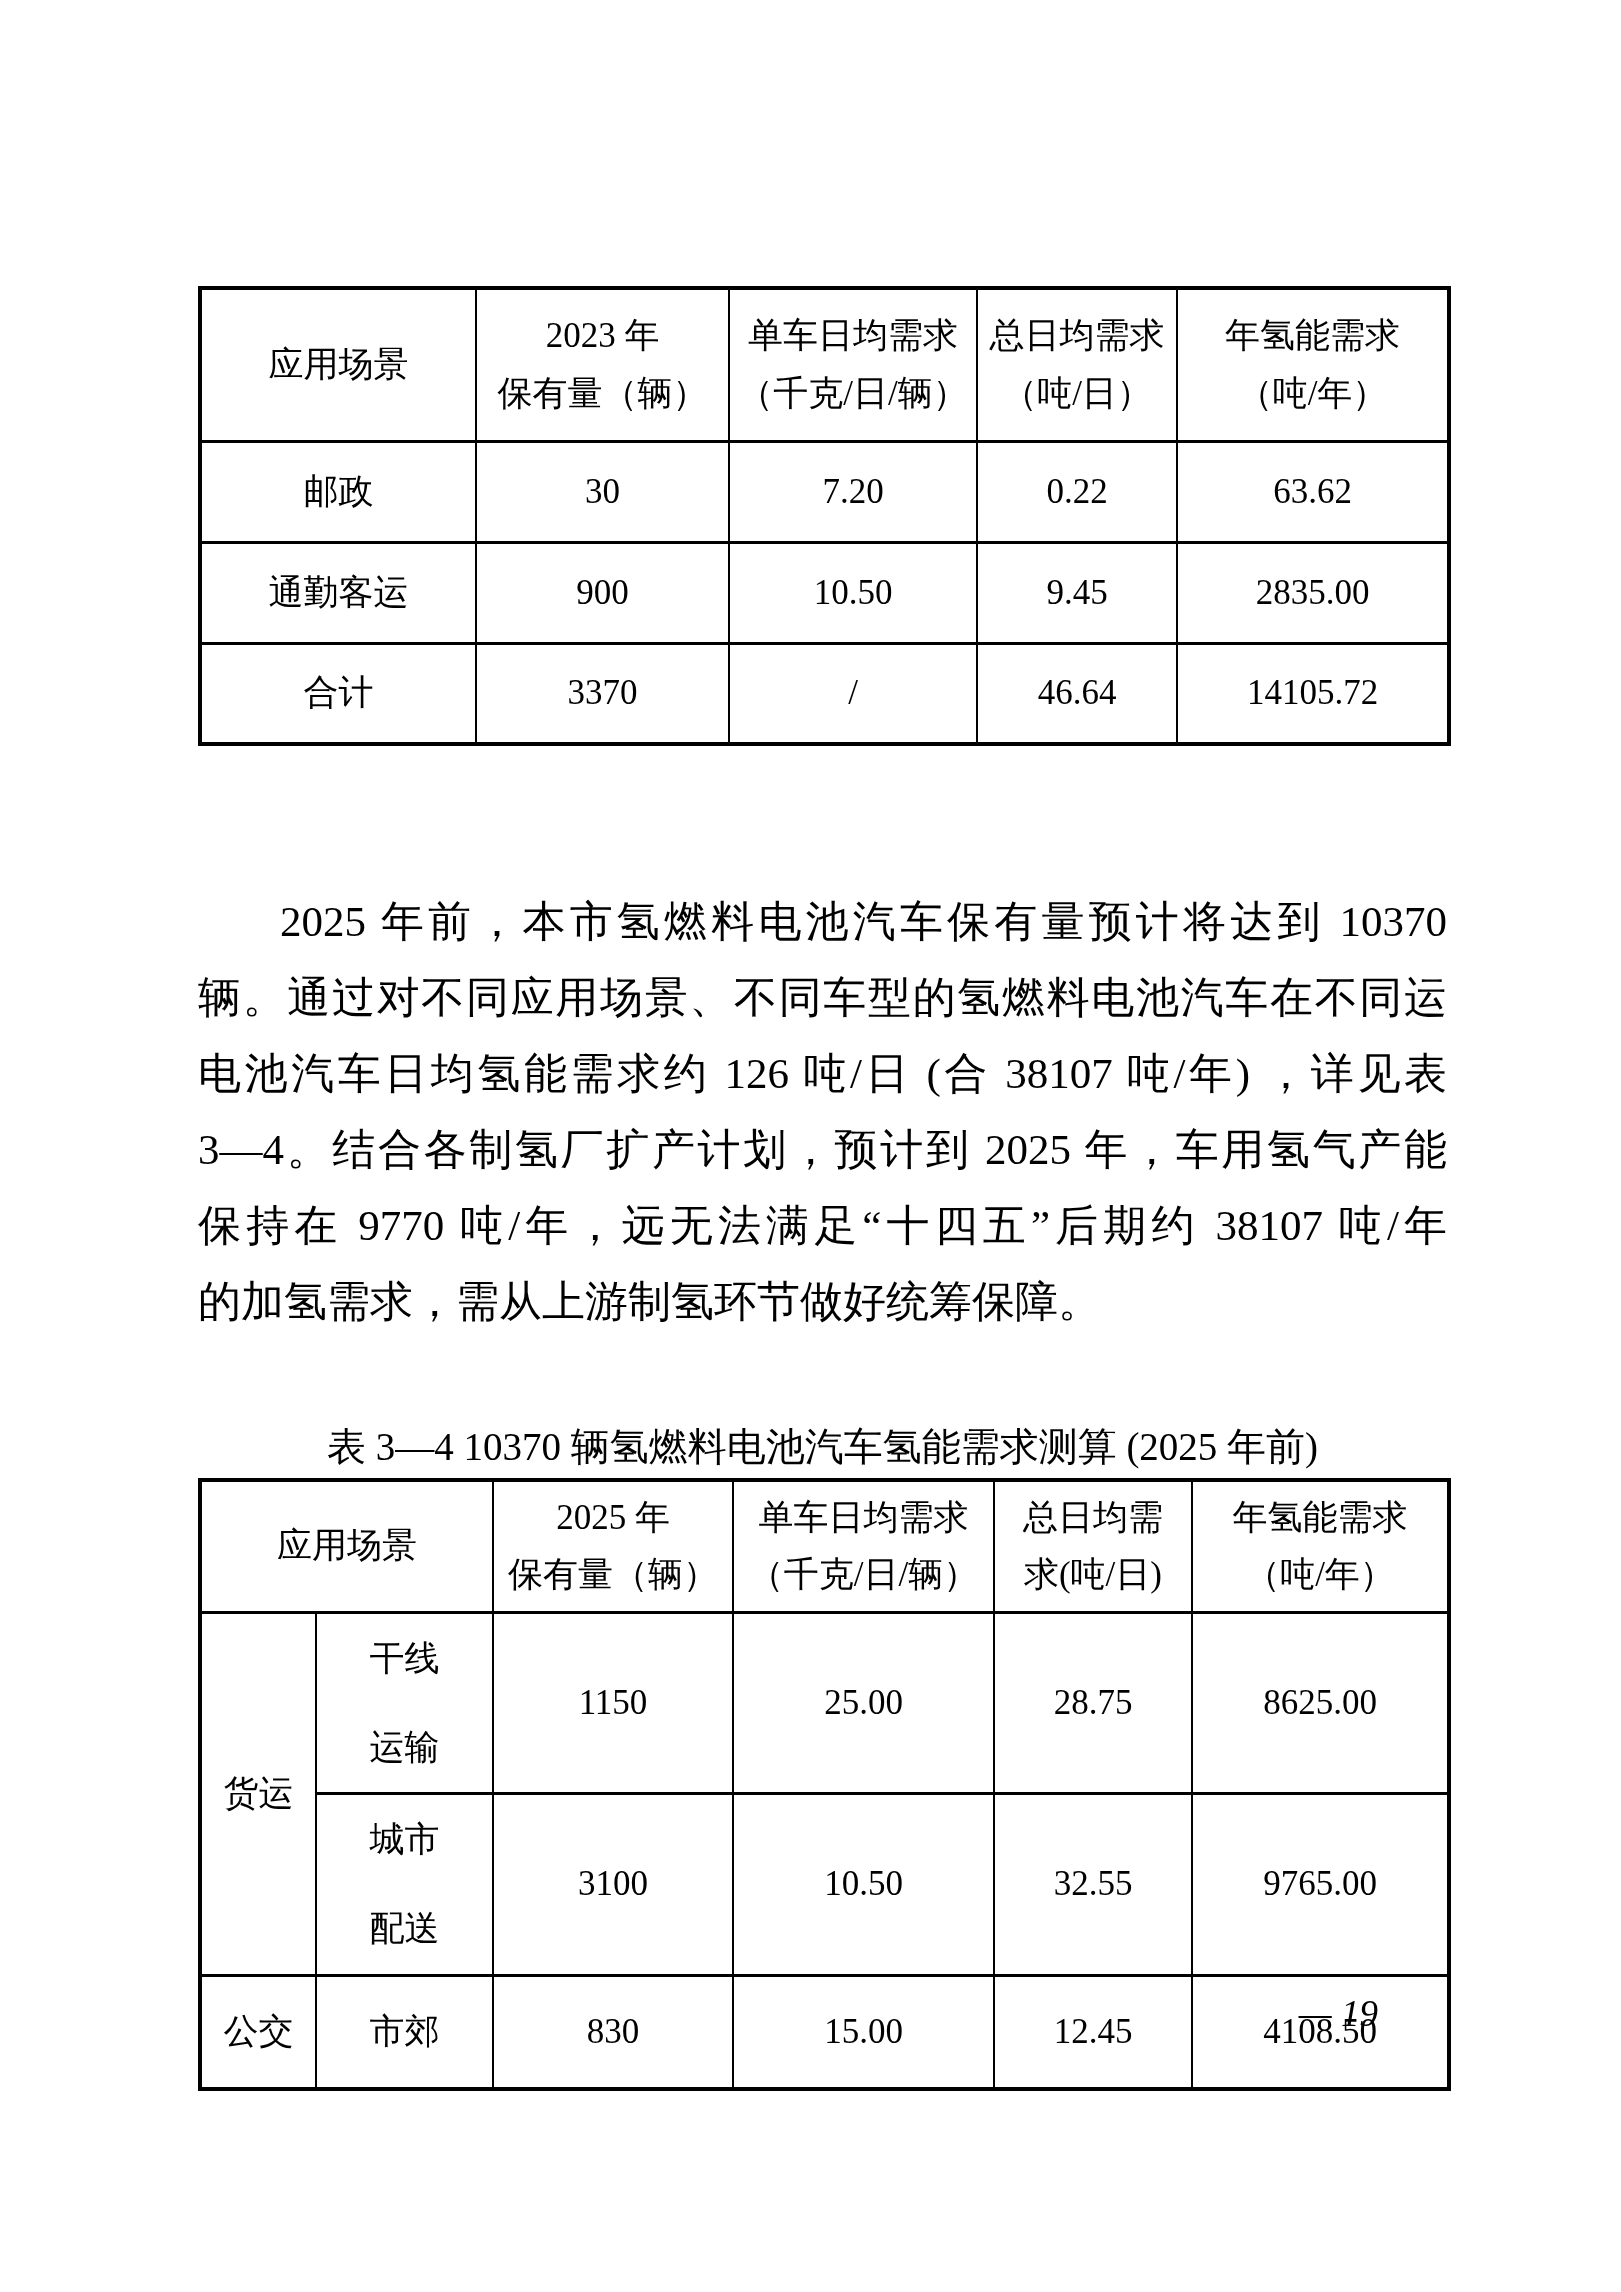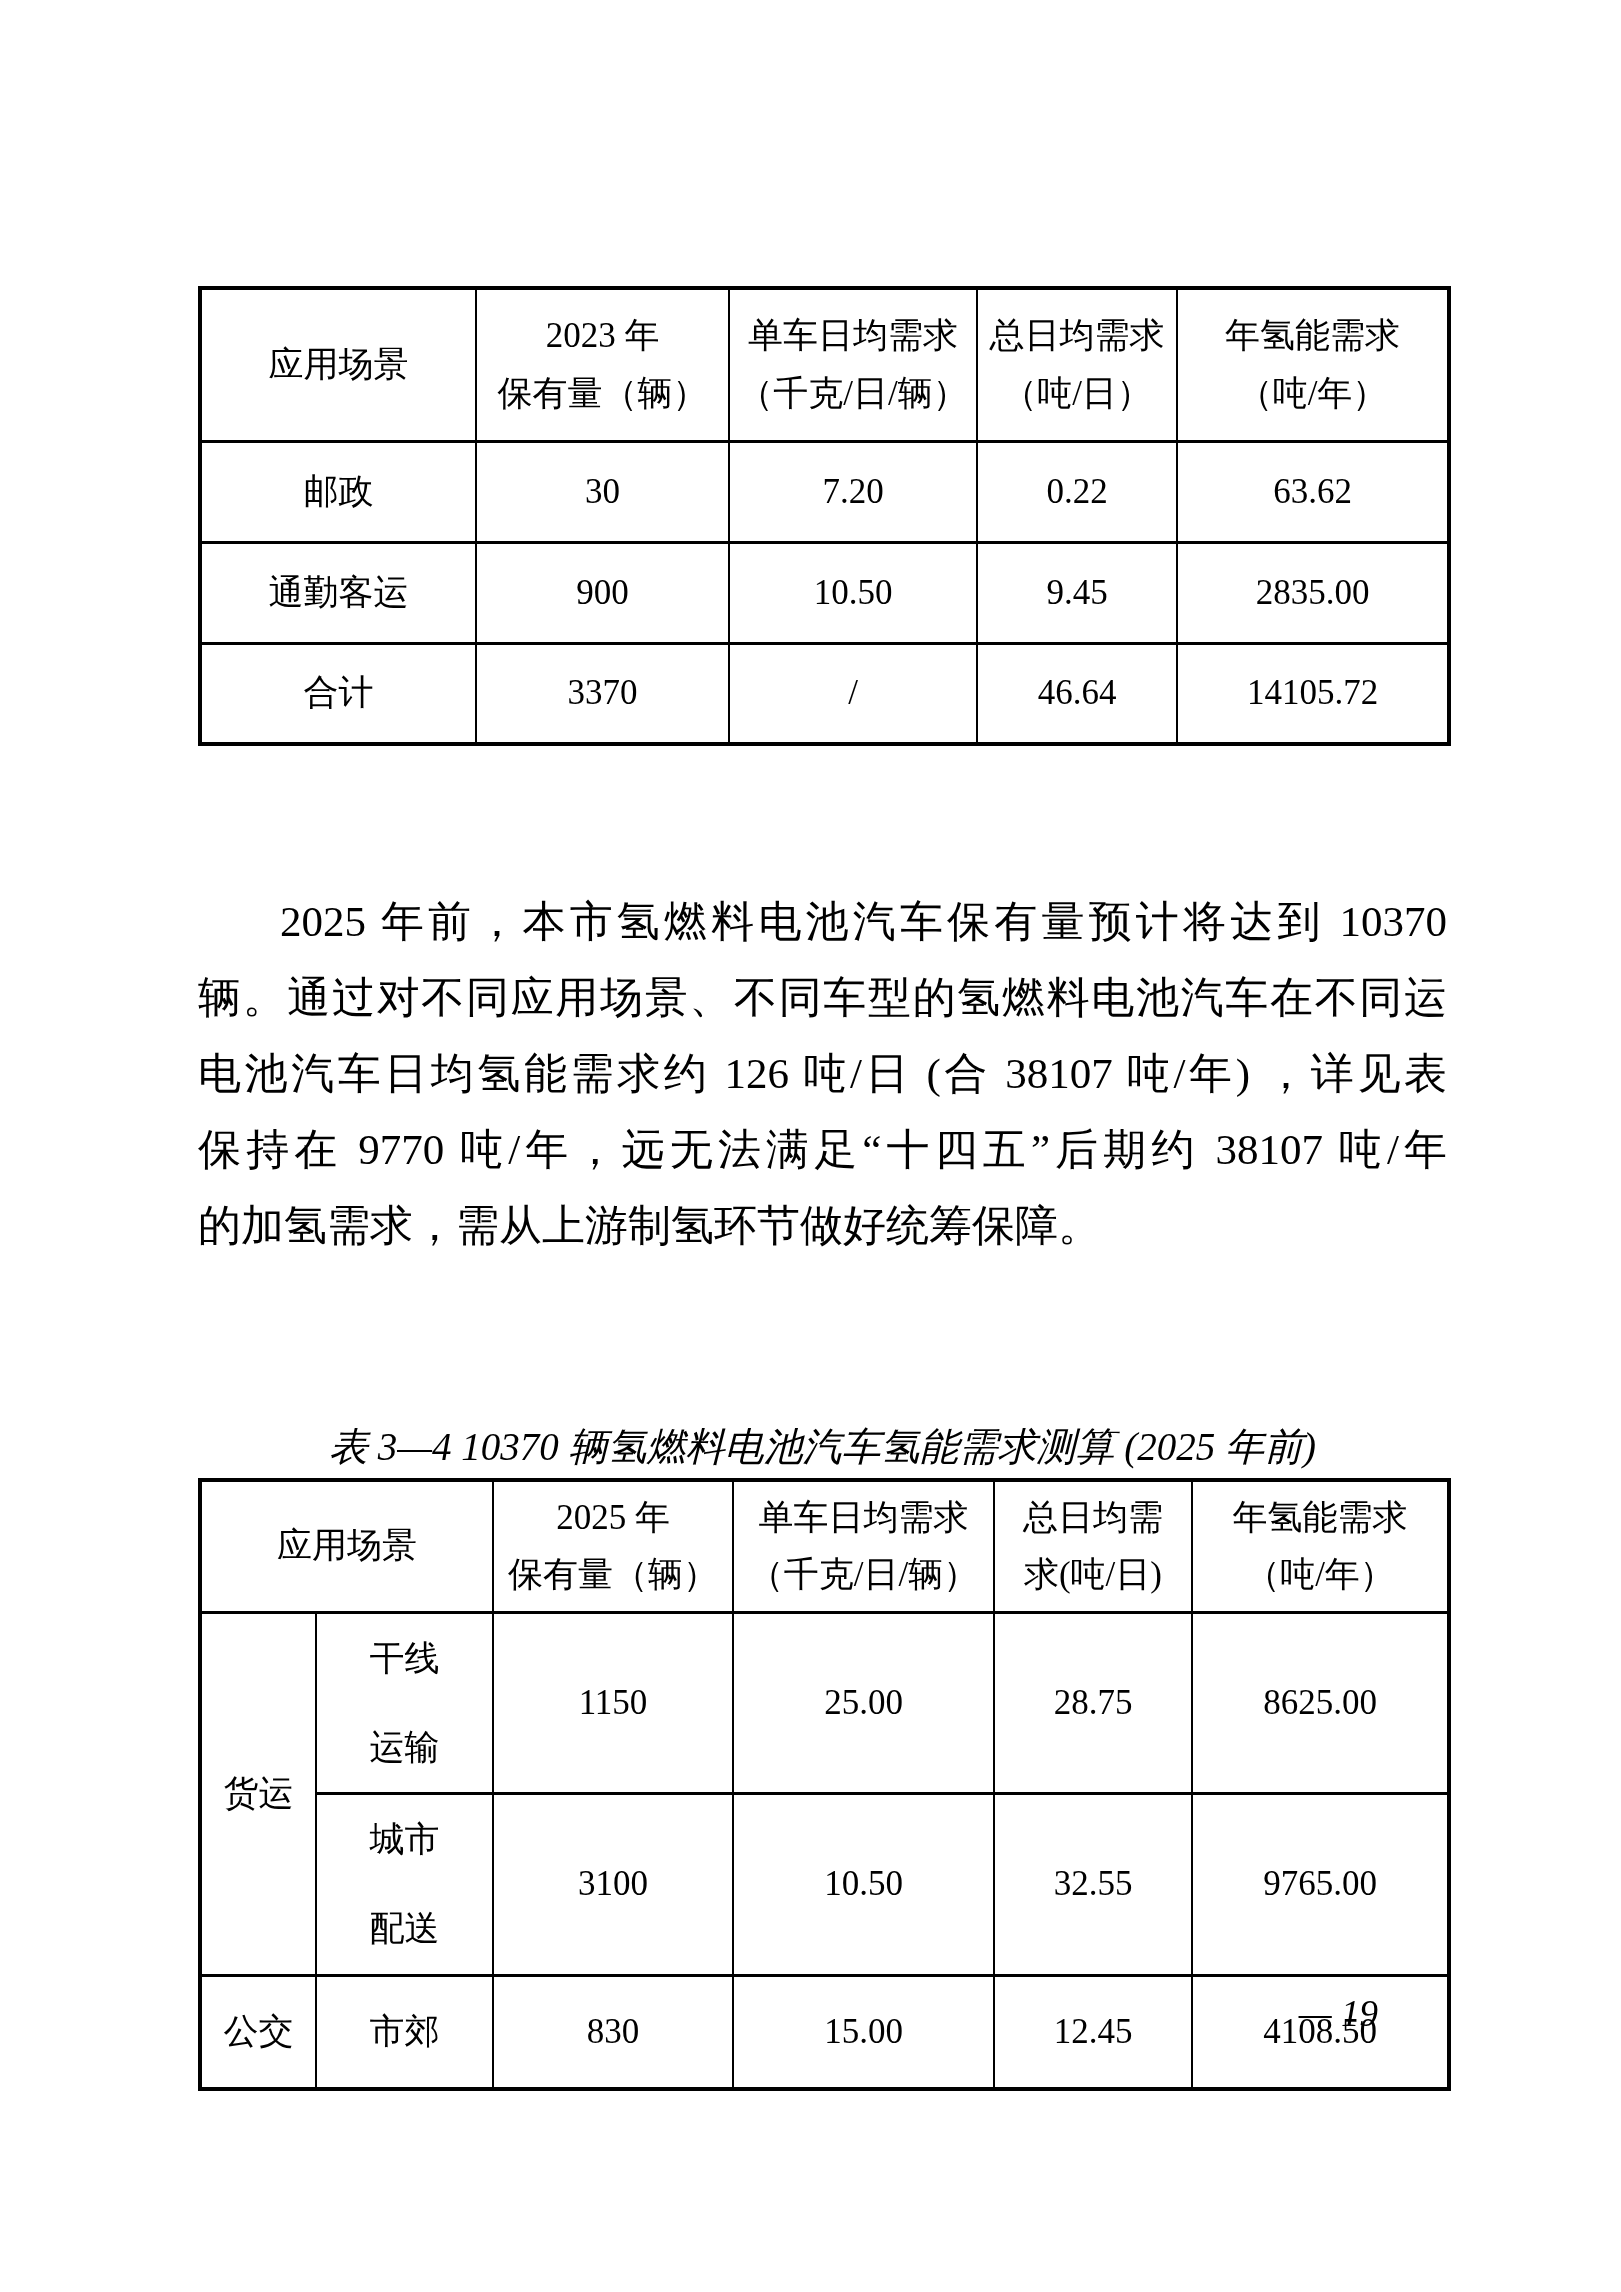--- a/index.html
+++ b/index.html
@@ -66,21 +66,20 @@
 
   
   .caption {
     position: absolute;
     left: 198px; top: 1419px;
     width: 1249px;
     height: 55px;
     line-height: 55px;
     text-align: center;
     font-size: 39px;
-    font-style: italic;
   }
 
   
   .page-num {
     position: absolute;
     top: 1992px;
     right: 243px;
     font-size: 37px;
     line-height: 43px;
     font-style: italic;
@@ -140,20 +139,21 @@
     <td>46.64</td>
     <td>14105.72</td>
   </tr>
 </tbody>
   </table>
 
 <div class="para">
   <div class="line indent">2025 年前，本市氢燃料电池汽车保有量预计将达到 10370</div>
   <div class="line">辆。通过对不同应用场景、不同车型的氢燃料电池汽车在不同运</div>
   <div class="line">电池汽车日均氢能需求约 126 吨/日 (合 38107 吨/年) ，详见表</div>
+  <div class="line">3—4。结合各制氢厂扩产计划，预计到 2025 年，车用氢气产能</div>
   <div class="line">保持在 9770 吨/年，远无法满足“十四五”后期约 38107 吨/年</div>
   <div class="line last">的加氢需求，需从上游制氢环节做好统筹保障。</div>
 </div>
 
 <div class="caption">表 3—4 10370 辆氢燃料电池汽车氢能需求测算 (2025 年前)</div>
 
 <table class="doc-table t2">
   <colgroup>
     <col style="width:116px">
       <col style="width:177px">

